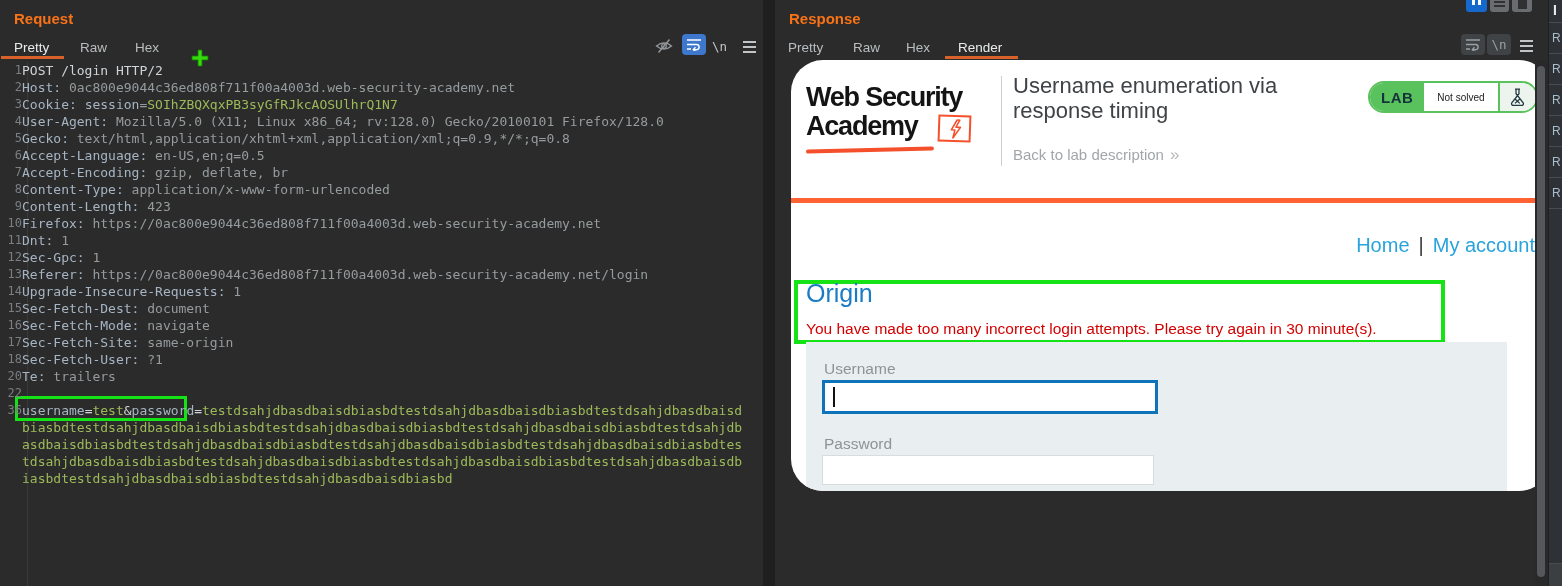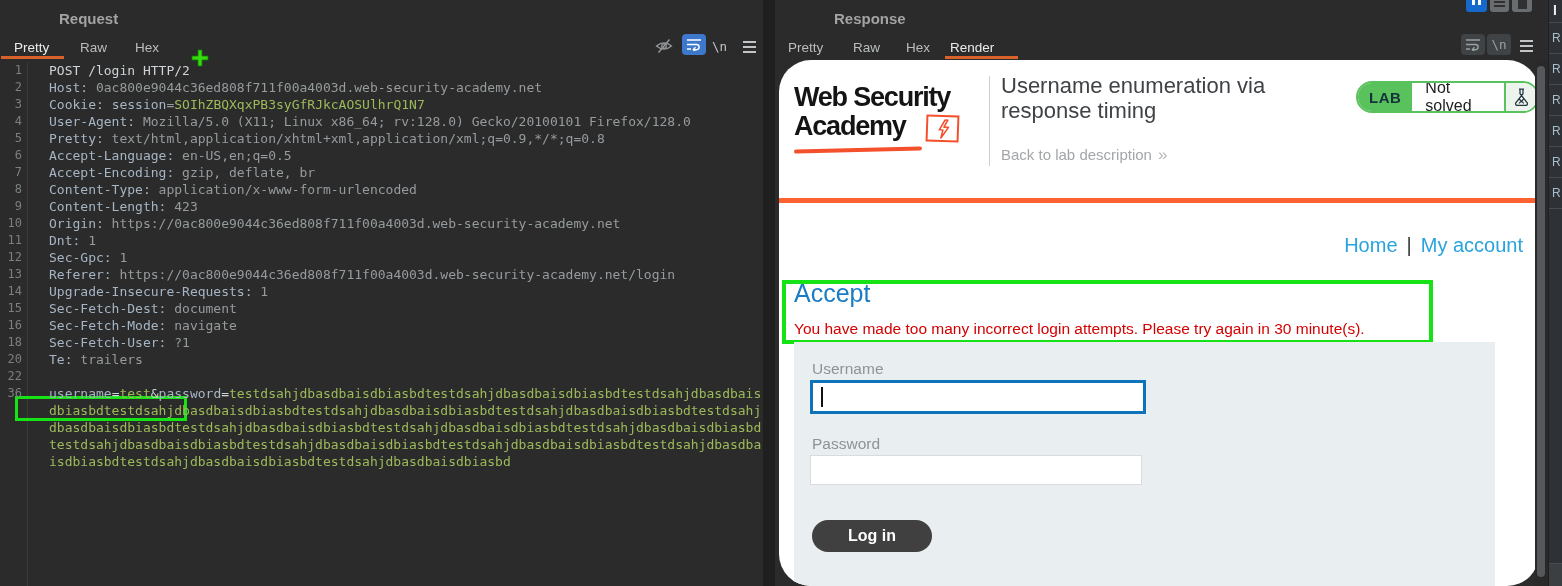--- a/index.html
+++ b/index.html
@@ -5,21 +5,21 @@
   html,body{margin:0;padding:0;background:#1b1b1b;}
   *{box-sizing:border-box;}
   .app{position:relative;width:1562px;height:586px;overflow:hidden;
        font-family:"Liberation Sans",sans-serif;background:#2b2b2b;}
 
   
   .req-panel{position:absolute;left:0;top:0;width:763px;height:586px;background:#2b2b2b;}
   .panel-divider{position:absolute;left:763px;top:0;width:12px;height:586px;background:#1f1f1f;}
   .resp-panel{position:absolute;left:775px;top:0;width:787px;height:586px;background:#2b2b2b;}
 
-  .panel-title{position:absolute;left:14px;top:10px;font-size:15px;font-weight:bold;color:#a3a3a3;margin-left:45px;}
+  .panel-title{position:absolute;left:14px;top:10px;font-size:15px;font-weight:bold;color:#f97316;}
   .tab{position:absolute;top:40px;font-size:13.5px;color:#b9bdbf;cursor:default;}
   .tab.active{color:#e9ecee;}
   .tab-underline{position:absolute;height:3px;background:#d9622b;top:56px;}
 
   
   .iconbtn{position:absolute;border-radius:4px;}
   .burger span{display:block;width:13px;height:2px;background:#c2c5c7;margin:3px 0;}
   .nl-glyph{font-family:"DejaVu Sans Mono",monospace;font-size:12.5px;color:#c2c5c7;}
   .wrapbtn{width:24px;height:21px;background:#3d78cc;display:flex;align-items:center;justify-content:center;}
   .wrapbtn.inactive{background:#404345;}
@@ -33,46 +33,46 @@
   .pausebars span{display:inline-block;width:3px;height:9px;background:#fff;margin:0 1.5px;}
   .linesglyph span{display:block;width:11px;height:2px;background:#2f3133;margin:2px 0;}
   .sqglyph{width:9px;height:9px;background:#2f3133;}
 
   
   .editor{position:absolute;left:0;top:62px;right:1px;bottom:0;
           font-family:"DejaVu Sans Mono",monospace;font-size:13px;}
   .gutter-line{position:absolute;left:27px;top:62px;bottom:0;width:1px;background:#3a3a3a;}
   .crow{position:relative;min-height:17px;line-height:17px;}
   .crow .ln{position:absolute;left:0;top:0;width:22px;text-align:right;color:#7b7f82;font-size:12px;z-index:1;}
-  .crow .code{position:relative;display:block;margin-left:49px;max-width:726px;
+  .crow .code{position:relative;display:block;margin-left:22px;max-width:726px;
               white-space:pre-wrap;overflow-wrap:break-word;z-index:1;}
   .crow.hl::before{content:"";position:absolute;left:28px;right:0;top:0;height:18px;background:#3f4448;z-index:0;}
   .c-h{color:#a6b5c4;}
   .c-v{color:#969b9e;}
   .c-w{color:#cfd4d8;}
   .c-g{color:#9cba59;}
   .anno-box{position:absolute;border:3px solid #16e316;pointer-events:none;}
   .plus-cursor{position:absolute;left:191px;top:49px;z-index:5;}
 
   
   .resp-head{position:absolute;left:0;top:0;width:773px;height:60px;background:#2b2b2b;}
 
   
-  .render{position:absolute;left:4px;top:60px;width:760px;height:526px;background:#ffffff;overflow:hidden;border-radius:32px;}
+  .render{position:absolute;left:16px;top:60px;width:760px;height:431px;background:#ffffff;overflow:hidden;border-radius:32px;}
   .logo-l1,.logo-l2{position:absolute;left:15px;font-weight:bold;font-size:27px;letter-spacing:-1.2px;color:#141414;line-height:1;}
   .logo-l1{top:24px;} .logo-l2{top:53px;}
   .logo-underline{position:absolute;left:15px;top:88px;width:128px;height:4px;background:#f5502c;border-radius:2px;transform:rotate(-1.5deg);}
   .bolt-box{position:absolute;left:147px;top:55px;width:33px;height:27px;border:2.5px solid #f5502c;transform:rotate(2deg);display:flex;align-items:center;justify-content:center;background:#fff;}
   .v-div{position:absolute;left:210px;top:16px;width:1px;height:90px;background:#cfcfcf;}
   .lab-title{position:absolute;left:222px;top:14px;width:305px;font-size:22px;color:#3f4246;line-height:1.13;}
   .back-link{position:absolute;left:222px;top:85px;font-size:15px;color:#a3a6a8;}
   .back-link .chev{font-size:17px;color:#b6b9bb;margin-left:6px;}
   .lab-badge{position:absolute;left:577px;top:21px;height:32px;display:flex;align-items:stretch;border:2px solid #5ac25c;border-radius:17px;overflow:hidden;background:#fff;}
   .lab-badge .seg1{background:#5ac25c;color:#14323c;font-weight:bold;font-size:15px;display:flex;align-items:center;padding:0 11px;letter-spacing:.5px;}
-  .lab-badge .seg2{color:#222;font-size:16px;display:flex;align-items:center;padding:0 13px;}
+  .lab-badge .seg2{color:#222;font-size:10px;display:flex;align-items:center;padding:0 13px;}
   .lab-badge .seg3{background:#edf3ed;border-left:2px solid #5ac25c;width:38px;display:flex;align-items:center;justify-content:center;}
   .orange-bar{position:absolute;left:0;top:138px;width:760px;height:5px;background:#ff6232;}
   .navlinks{position:absolute;right:16px;top:174px;font-size:20px;white-space:pre;}
   .navlinks .lnk{color:#29a3dd;cursor:pointer;}
   .navlinks .sep{color:#3a3a3a;padding:0 9px;}
   .render .anno-box2{position:absolute;left:3px;top:220px;width:651px;height:64px;border:4px solid #16e316;pointer-events:none;}
   .login-h{position:absolute;left:15px;top:221px;font-size:25px;color:#1a7cc4;line-height:1;}
   .warning{position:absolute;left:15px;top:260px;font-size:15.5px;color:#d40000;}
   .form-box{position:absolute;left:15px;top:282px;width:701px;height:244px;background:#e9eef1;}
   .f-label{position:absolute;left:18px;font-size:15.5px;color:#8d9396;}
@@ -139,41 +139,41 @@
         <div class="crow">
           <span class="ln">3</span>
           <span class="code"><span class="c-h">Cookie:</span><span class="c-v"> </span><span class="c-h">session</span><span class="c-v">=</span><span class="c-g">SOIhZBQXqxPB3syGfRJkcAOSUlhrQ1N7</span></span>
         </div>
         <div class="crow">
           <span class="ln">4</span>
           <span class="code"><span class="c-h">User-Agent:</span><span class="c-v"> Mozilla/5.0 (X11; Linux x86_64; rv:128.0) Gecko/20100101 Firefox/128.0</span></span>
         </div>
         <div class="crow">
           <span class="ln">5</span>
-          <span class="code"><span class="c-h">Pretty:</span><span class="c-v"> text/html,application/xhtml+xml,application/xml;q=0.9,*/*;q=0.8</span></span>
+          <span class="code"><span class="c-h">Gecko:</span><span class="c-v"> text/html,application/xhtml+xml,application/xml;q=0.9,*/*;q=0.8</span></span>
         </div>
         <div class="crow">
           <span class="ln">6</span>
           <span class="code"><span class="c-h">Accept-Language:</span><span class="c-v"> en-US,en;q=0.5</span></span>
         </div>
         <div class="crow">
           <span class="ln">7</span>
           <span class="code"><span class="c-h">Accept-Encoding:</span><span class="c-v"> gzip, deflate, br</span></span>
         </div>
         <div class="crow">
           <span class="ln">8</span>
           <span class="code"><span class="c-h">Content-Type:</span><span class="c-v"> application/x-www-form-urlencoded</span></span>
         </div>
         <div class="crow">
           <span class="ln">9</span>
           <span class="code"><span class="c-h">Content-Length:</span><span class="c-v"> 423</span></span>
         </div>
         <div class="crow">
           <span class="ln">10</span>
-          <span class="code"><span class="c-h">Origin:</span><span class="c-v"> https://0ac800e9044c36ed808f711f00a4003d.web-security-academy.net</span></span>
+          <span class="code"><span class="c-h">Firefox:</span><span class="c-v"> https://0ac800e9044c36ed808f711f00a4003d.web-security-academy.net</span></span>
         </div>
         <div class="crow">
           <span class="ln">11</span>
           <span class="code"><span class="c-h">Dnt:</span><span class="c-v"> 1</span></span>
         </div>
         <div class="crow">
           <span class="ln">12</span>
           <span class="code"><span class="c-h">Sec-Gpc:</span><span class="c-v"> 1</span></span>
         </div>
         <div class="crow">
@@ -184,20 +184,24 @@
           <span class="ln">14</span>
           <span class="code"><span class="c-h">Upgrade-Insecure-Requests:</span><span class="c-v"> 1</span></span>
         </div>
         <div class="crow">
           <span class="ln">15</span>
           <span class="code"><span class="c-h">Sec-Fetch-Dest:</span><span class="c-v"> document</span></span>
         </div>
         <div class="crow">
           <span class="ln">16</span>
           <span class="code"><span class="c-h">Sec-Fetch-Mode:</span><span class="c-v"> navigate</span></span>
+        </div>
+        <div class="crow">
+          <span class="ln">17</span>
+          <span class="code"><span class="c-h">Sec-Fetch-Site:</span><span class="c-v"> same-origin</span></span>
         </div>
         <div class="crow">
           <span class="ln">18</span>
           <span class="code"><span class="c-h">Sec-Fetch-User:</span><span class="c-v"> ?1</span></span>
         </div>
         <div class="crow">
           <span class="ln">20</span>
           <span class="code"><span class="c-h">Te:</span><span class="c-v"> trailers</span></span>
         </div>
         <div class="crow">
@@ -214,21 +218,21 @@
   </section>
 
   <div class="panel-divider"></div>
 
   <section class="resp-panel">
     <div class="resp-head">
       <div class="panel-title">Response</div>
       <span class="tab" style="left:13px">Pretty</span>
       <span class="tab" style="left:78px">Raw</span>
       <span class="tab" style="left:131px">Hex</span>
-      <span class="tab active" style="left:175px">Render</span>
+      <span class="tab active" style="left:183px">Render</span>
       <div class="tab-underline" style="left:170px;width:73px"></div>
 
       <div class="laybtn blue" style="left:691px;width:21px">
         <span class="pausebars"><span></span><span></span></span>
       </div>
       <div class="laybtn gray" style="left:715px;width:19px">
         <span class="linesglyph">
             <span></span>
             <span></span>
           </span>
@@ -275,21 +279,21 @@
             <path d="M4.6 1h4.8M5.6 1v4.4L12.4 14a1.7 1.7 0 0 1-1.5 2.5H3.1A1.7 1.7 0 0 1 1.6 14L8.4 5.4V1" fill="none" stroke="#223842" stroke-width="1.2"></path>
             <path d="M4.6 10.3l4.6 4.2M9.2 10.3l-4.6 4.2" stroke="#223842" stroke-width="1.2"></path>
           </svg>
         </span>
       </div>
       <div class="orange-bar"></div>
 
       <div class="navlinks"><span class="lnk">Home</span><span class="sep">|</span><span class="lnk">My account</span></div>
 
       <div class="anno-box2"></div>
-      <div class="login-h">Accept</div>
+      <div class="login-h">Origin</div>
       <div class="warning">You have made too many incorrect login attempts. Please try again in 30 minute(s).</div>
 
       <div class="form-box">
         <div class="f-label" style="top:18px">Username</div>
         <div class="inp focus" style="top:38px">
           <div class="caret"></div>
           <span></span>
         </div>
         <div class="f-label" style="top:93px">Password</div>
         <div class="inp plain" style="top:113px">

